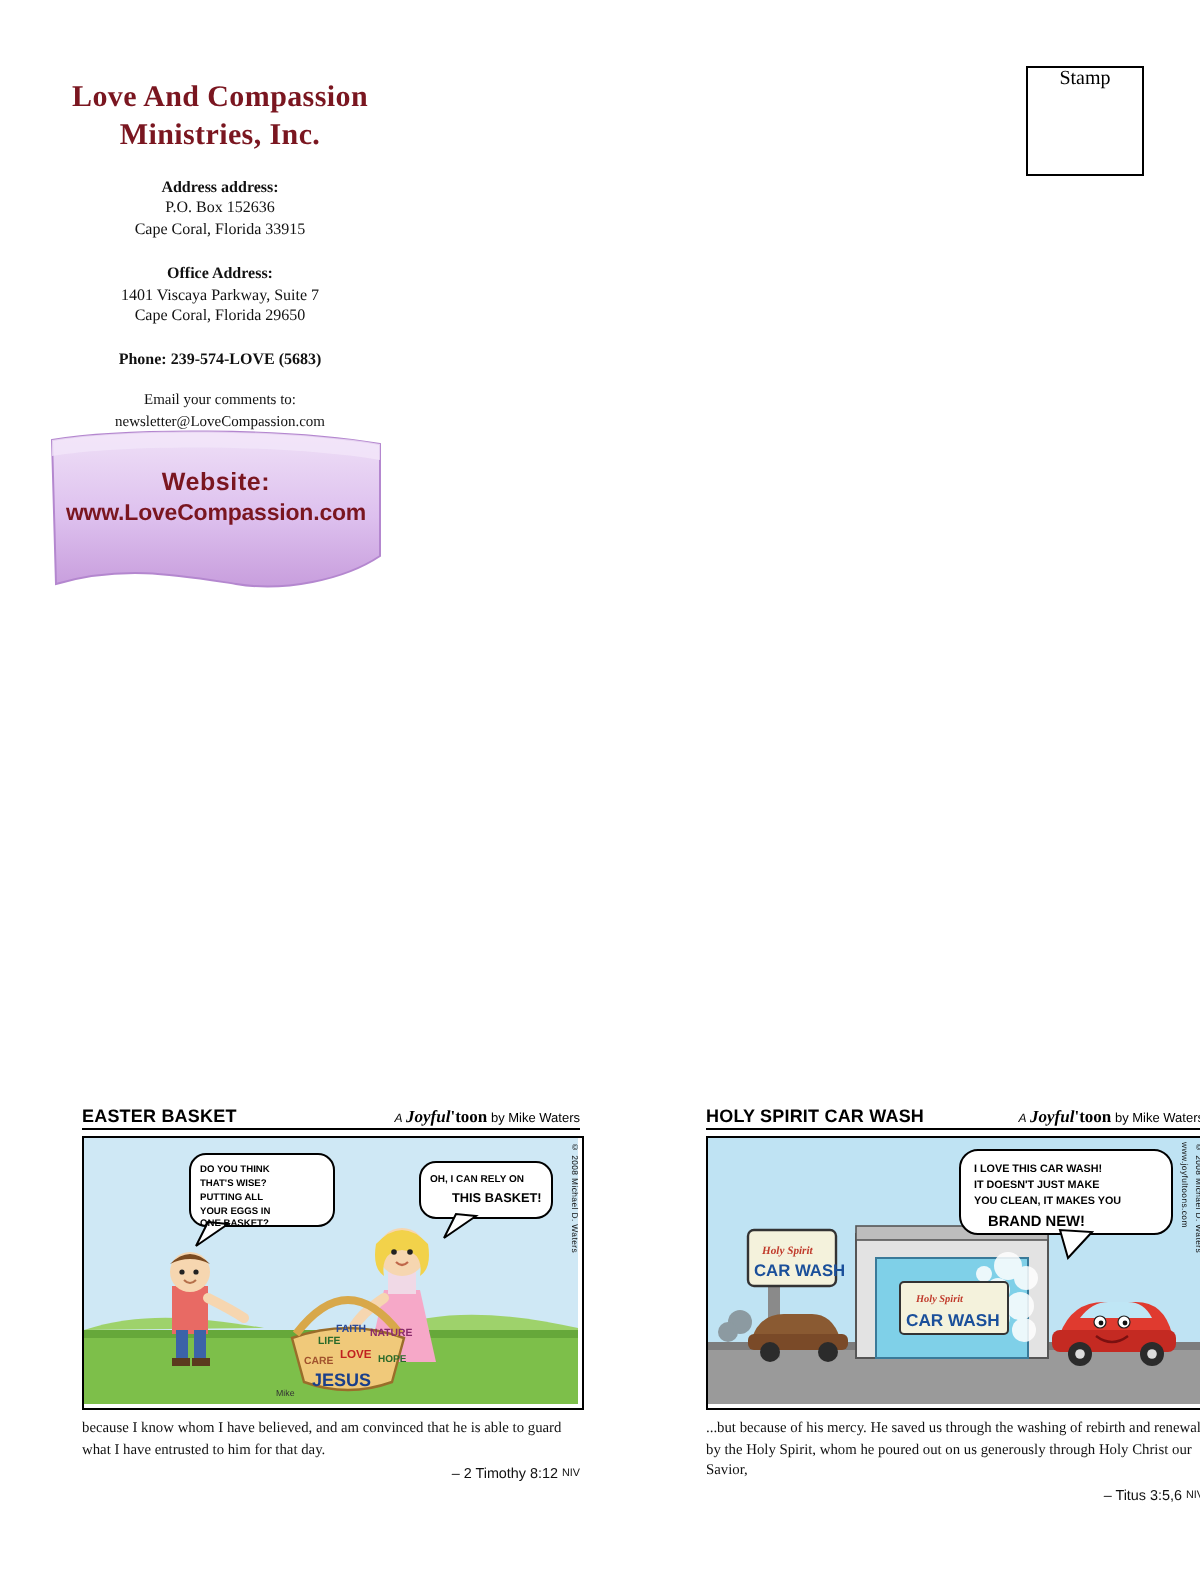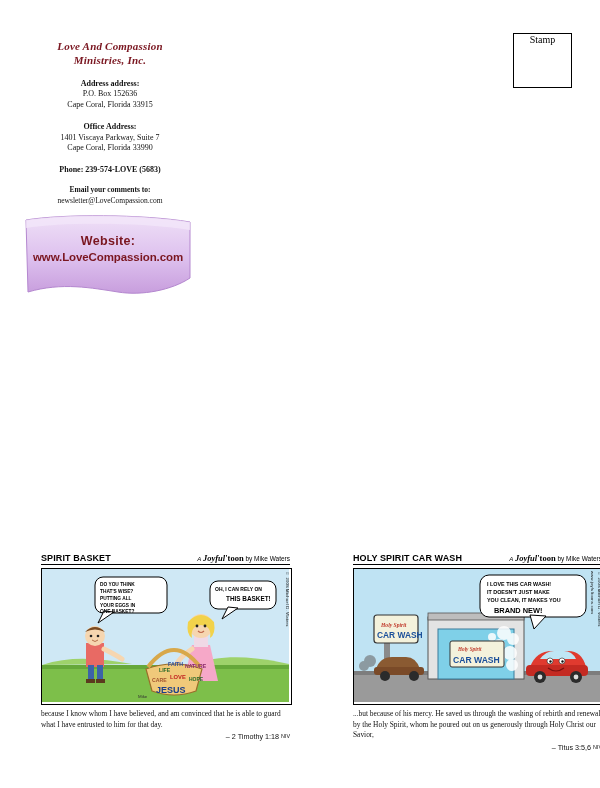--- a/index.html
+++ b/index.html
@@ -20,25 +20,24 @@
   .return-block {
     position: absolute;
     left: 35px;
     top: 40px;
     width: 150px;
     text-align: center;
   }
   .org-name {
     font-family: "Liberation Serif", serif;
     font-weight: bold;
-    font-size: 11px;
+    font-size: 15px;
     line-height: 1.25;
     color: #7a1620;
     letter-spacing: 0.2px;
-    font-style: italic;
   }
   .addr-group {
     margin-top: 11px;
     font-size: 8px;
     line-height: 1.35;
     color: #111;
   }
   .addr-group .lbl {
     font-weight: bold;
   }
@@ -48,21 +47,21 @@
     font-weight: bold;
     color: #111;
   }
   .email-group {
     margin-top: 11px;
     font-size: 7.5px;
     line-height: 1.4;
     color: #111;
   }
   .email-group .lbl {
-    font-weight: bold;
+    font-weight: normal;
     text-align: center;
   }
 
   
   .website-banner {
     position: absolute;
     left: 22px;
     top: 212px;
     width: 172px;
     height: 95px;
@@ -201,21 +200,21 @@
 
   <div class="addr-group">
     <div class="lbl">Address address:</div>
     <div>P.O. Box 152636</div>
     <div>Cape Coral, Florida 33915</div>
   </div>
 
   <div class="addr-group">
     <div class="lbl">Office Address:</div>
     <div>1401 Viscaya Parkway, Suite 7</div>
-    <div>Cape Coral, Florida 33990</div>
+    <div>Cape Coral, Florida 29650</div>
   </div>
 
   <div class="contact-line">Phone: 239-574-LOVE (5683)</div>
 
   <div class="email-group">
     <div class="lbl">Email your comments to:</div>
     <div>newsletter@LoveCompassion.com</div>
   </div>
 </div>
 
@@ -236,21 +235,21 @@
     <div class="w2">www.LoveCompassion.com</div>
   </div>
 </div>
 
 <div class="stamp-box">
   <span>Stamp</span>
 </div>
 
 <div class="comic comic-left">
   <div class="comic-head">
-    <div class="comic-title">SPIRIT BASKET</div>
+    <div class="comic-title">EASTER BASKET</div>
     <div class="comic-brand">
       <span class="a">A</span>
       <span class="joyful">Joyful</span><span class="toon">'toon</span>
       <span>by Mike Waters</span>
     </div>
   </div>
 
   <div class="comic-frame">
     <svg width="247" height="133" viewBox="0 0 247 133">
 
@@ -315,21 +314,21 @@
         <text class="bub-text" x="184" y="32" font-size="6.4">THIS BASKET!</text>
       </g>
 
       <text x="96" y="129" font-size="4.4" fill="#333" font-family="Liberation Sans, sans-serif">Mike</text>
     </svg>
     <div class="copyline">© 2008 Michael D. Waters</div>
   </div>
 
   <div class="comic-caption">because I know whom I have believed, and am convinced that he is able to guard what I have entrusted to him for that day.</div>
   <div class="comic-ref">
-    <span>– 2 Timothy 1:18</span>
+    <span>– 2 Timothy 8:12</span>
     <span class="ver">NIV</span>
   </div>
 </div>
 
 <div class="comic comic-right">
   <div class="comic-head">
     <div class="comic-title">HOLY SPIRIT CAR WASH</div>
     <div class="comic-brand">
       <span class="a">A</span>
       <span class="joyful">Joyful</span><span class="toon">'toon</span>

